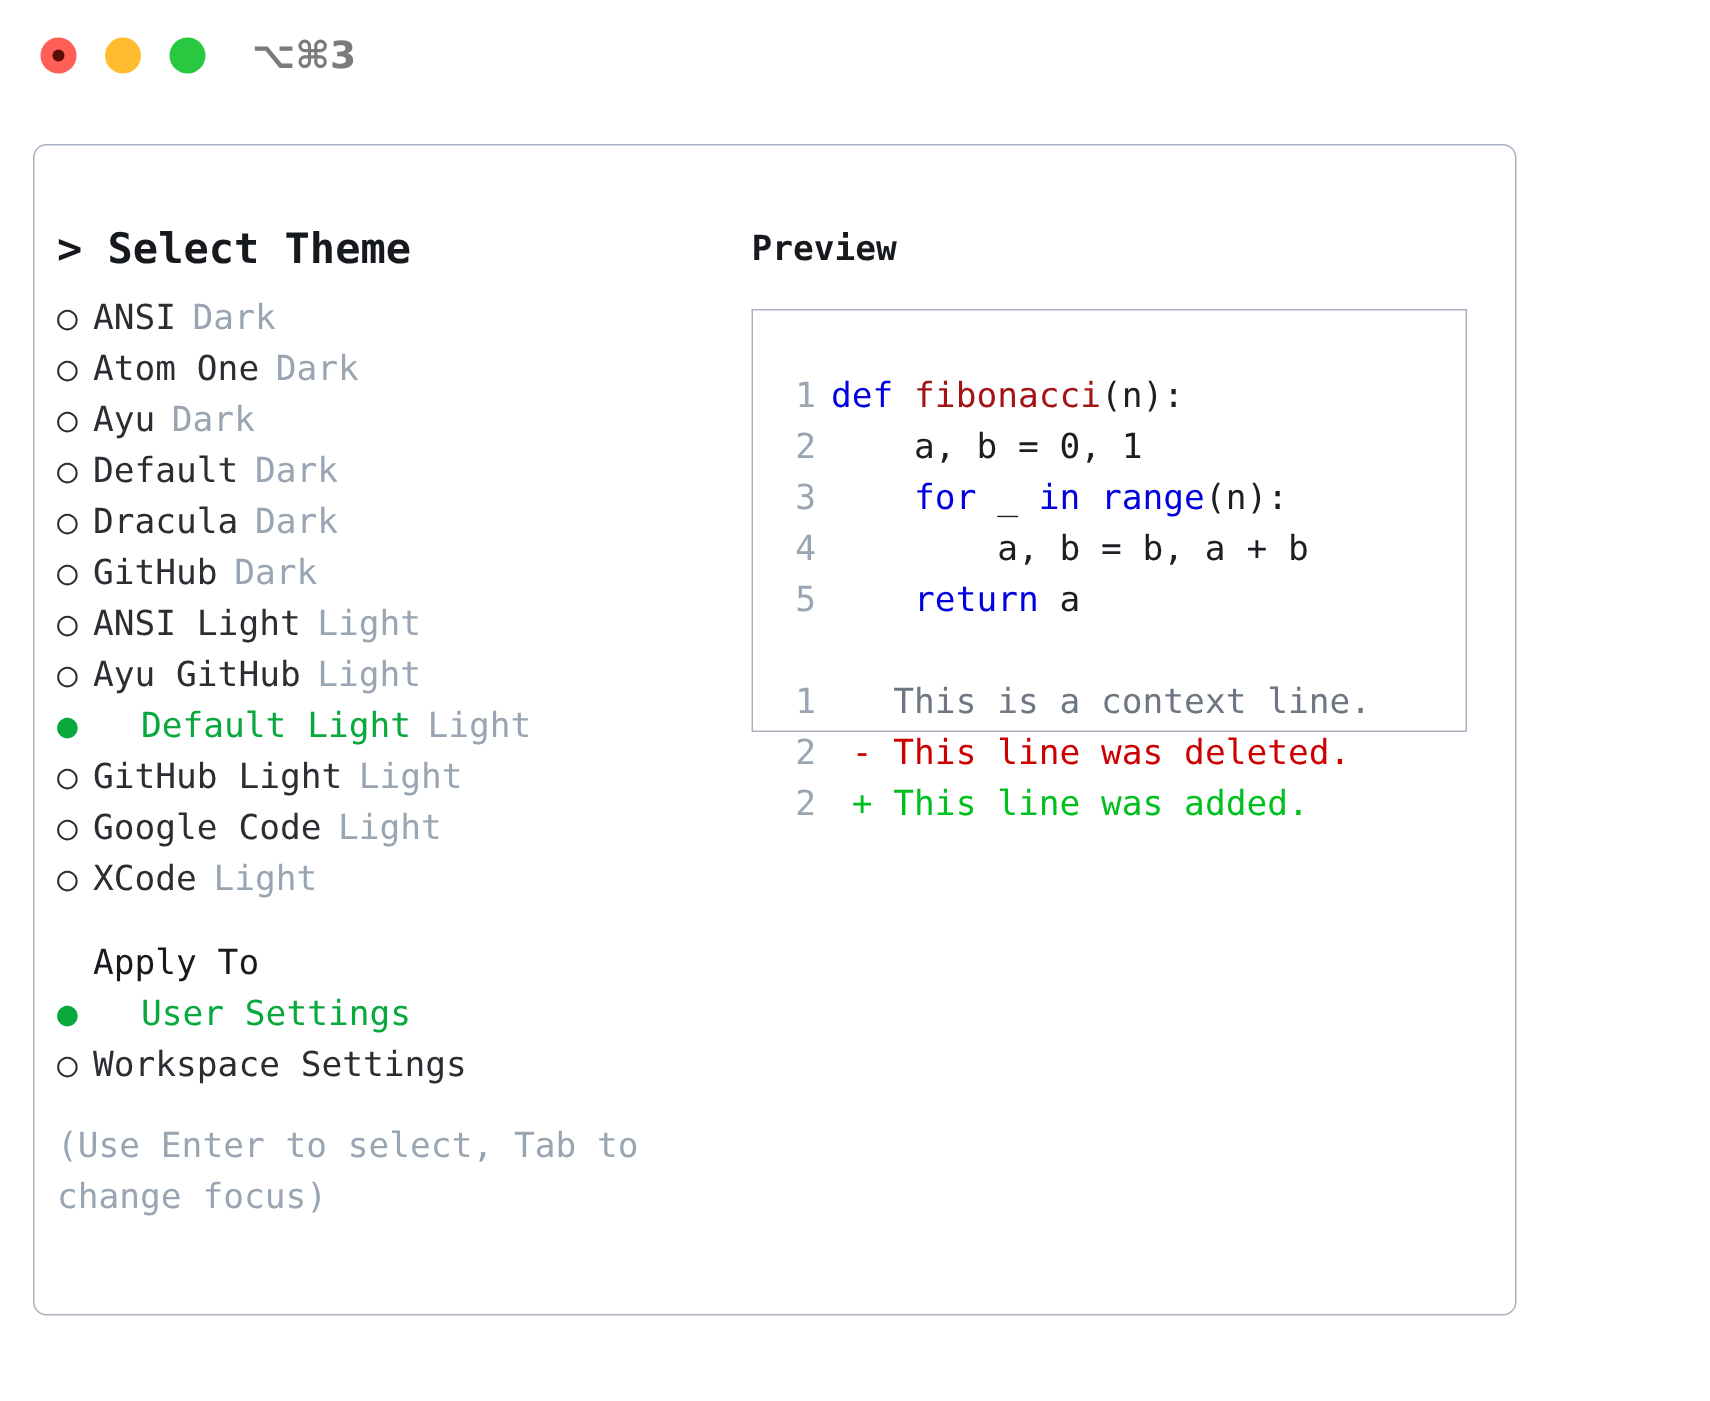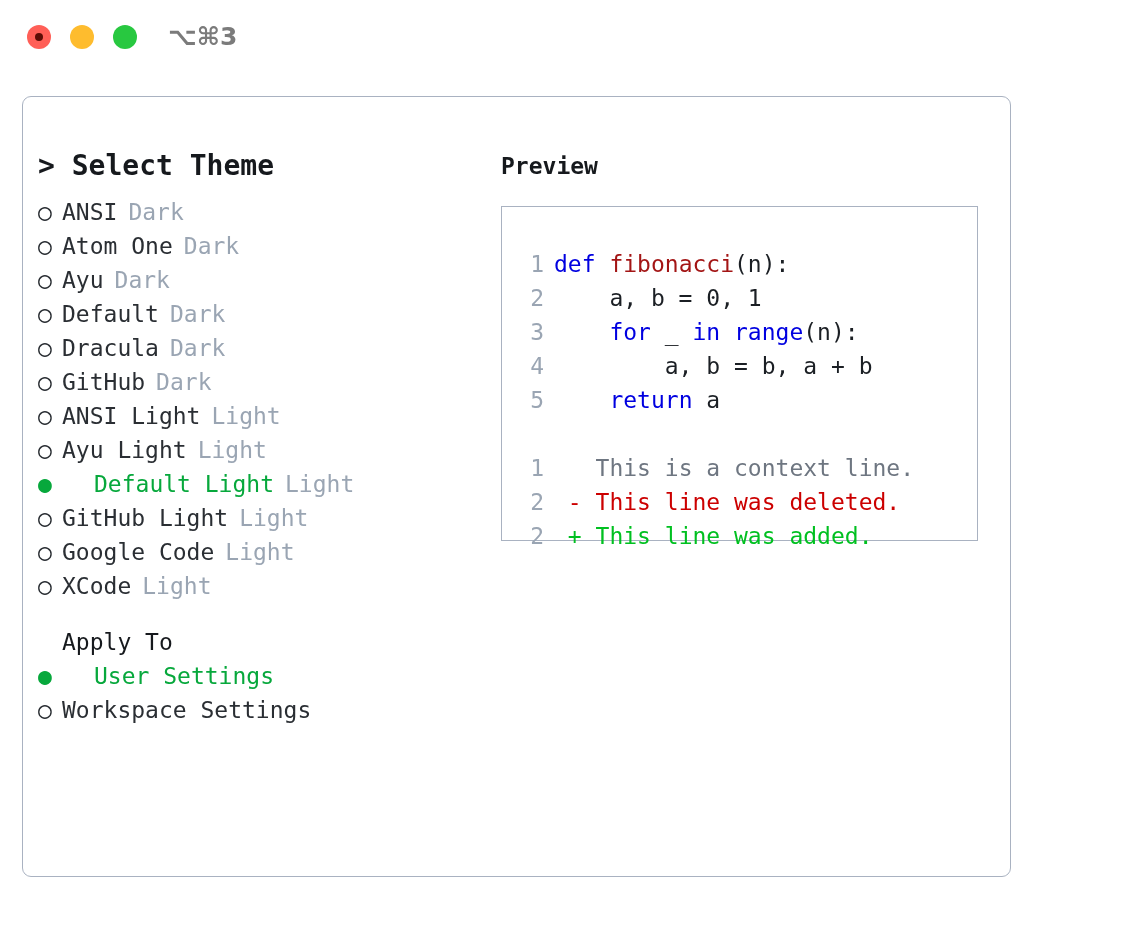--- a/index.html
+++ b/index.html
@@ -149,21 +149,21 @@
   
   .preview-title {
     font-size: 23px;
     font-weight: bold;
     color: #16191d;
     line-height: 34px;
   }
   .preview-box {
     margin-top: 23px;
     width: 477px;
-    height: 335px;
+    height: 282px;
     border: 1.6px solid #a9b2c1;
     box-sizing: border-box;
     background: #ffffff;
     position: relative;
   }
   .code {
     position: absolute;
     left: 16px; top: 40px;
     font-size: 23px;
     line-height: 34px;
@@ -204,38 +204,39 @@
     <div class="left-col">
       <div class="section-title">&gt; Select Theme</div>
       <div class="list" id="theme-list">
           <div class="row"><span class="marker">○</span><span class="row-label">ANSI</span><span class="row-badge">Dark</span></div>
           <div class="row"><span class="marker">○</span><span class="row-label">Atom One</span><span class="row-badge">Dark</span></div>
           <div class="row"><span class="marker">○</span><span class="row-label">Ayu</span><span class="row-badge">Dark</span></div>
           <div class="row"><span class="marker">○</span><span class="row-label">Default</span><span class="row-badge">Dark</span></div>
           <div class="row"><span class="marker">○</span><span class="row-label">Dracula</span><span class="row-badge">Dark</span></div>
           <div class="row"><span class="marker">○</span><span class="row-label">GitHub</span><span class="row-badge">Dark</span></div>
           <div class="row"><span class="marker">○</span><span class="row-label">ANSI Light</span><span class="row-badge">Light</span></div>
-          <div class="row"><span class="marker">○</span><span class="row-label">Ayu Light</span><span class="row-badge">Light</span></div>
+          <div class="row"><span class="marker">○</span><span class="row-label">Ayu GitHub</span><span class="row-badge">Light</span></div>
           <div class="row selected"><span class="marker">●</span><span class="row-label">Default Light</span><span class="row-badge">Light</span></div>
           <div class="row"><span class="marker">○</span><span class="row-label">GitHub Light</span><span class="row-badge">Light</span></div>
           <div class="row"><span class="marker">○</span><span class="row-label">Google Code</span><span class="row-badge">Light</span></div>
           <div class="row"><span class="marker">○</span><span class="row-label">XCode</span><span class="row-badge">Light</span></div>
         </div>
 
       <div class="spacer-row"></div>
 
       <div class="group-title">
         <span class="marker">○</span>
         <span>Apply To</span>
       </div>
       <div class="list" id="apply-list">
           <div class="row selected"><span class="marker">●</span><span class="row-label">User Settings</span></div>
           <div class="row"><span class="marker">○</span><span class="row-label">Workspace Settings</span></div>
         </div>
 
+      <div class="hint">(Use Enter to select, Tab to change focus)</div>
     </div>
 
     <div class="right-col">
       <div class="preview-title">Preview</div>
       <div class="preview-box">
         <div class="code" id="code-block"><span class="code-line"><span class="ln">1</span><span class="kw">def </span><span class="fn">fibonacci</span><span class="pl">(n):</span></span><span class="code-line"><span class="ln">2</span><span class="pl">    a, b = 0, 1</span></span><span class="code-line"><span class="ln">3</span><span class="pl">    </span><span class="kw">for</span><span class="pl"> _ </span><span class="kw">in range</span><span class="pl">(n):</span></span><span class="code-line"><span class="ln">4</span><span class="pl">        a, b = b, a + b</span></span><span class="code-line"><span class="ln">5</span><span class="pl">    </span><span class="kw">return</span><span class="pl"> a</span></span><span class="blank-line"></span><span class="code-line"><span class="ln">1</span><span class="ctx">   </span><span class="ctx">This is a context line.</span></span><span class="code-line"><span class="ln">2</span><span class="del"> - </span><span class="del">This line was deleted.</span></span><span class="code-line"><span class="ln">2</span><span class="add"> + </span><span class="add">This line was added.</span></span></div>
       </div>
     </div>
 
   </div>

